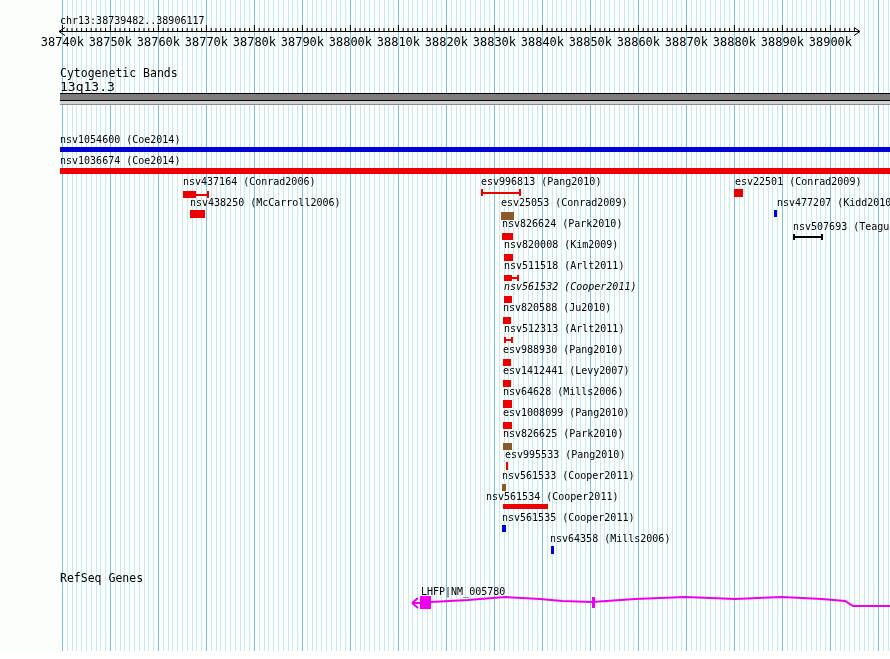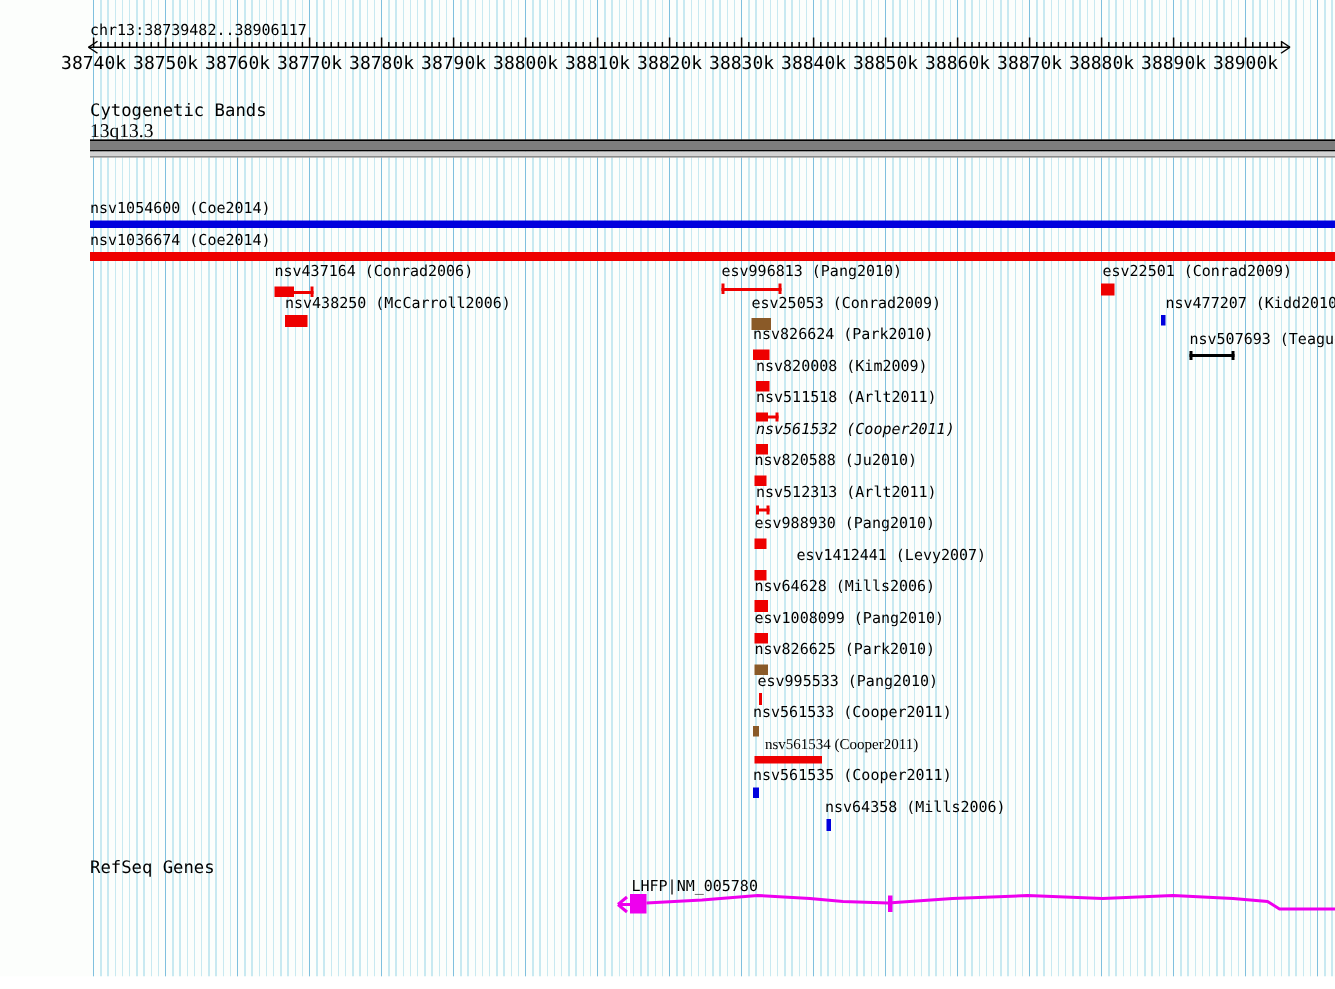--- a/index.html
+++ b/index.html
@@ -6,21 +6,21 @@
   html,body { background:#ffffff; }
   #canvas {
     position:relative; width:890px; height:651px;
     background:#fcfefc; overflow:hidden;
     font-family:"DejaVu Sans Mono","Liberation Mono",monospace;
   }
   #stripes { position:absolute; left:60px; top:0; width:830px; height:659px; }
   .txt { position:absolute; white-space:pre; color:#000; line-height:1; }
   .f-small { font-size:10px; }
   .f-med   { font-size:11.5px; font-weight:normal; }
-  .f-large { font-size:13px;font-family:Liberation Serif, serif; }
+  .f-large { font-size:13px; }
   .glyph, .gpart { position:absolute; }
   .vlabel { cursor:pointer; }
   #ruler-svg { position:absolute; left:0; top:0; }
   #gene-svg  { position:absolute; left:0; top:582px; }
   .tick-label { font-family:"DejaVu Sans Mono","Liberation Mono",monospace; font-size:12px; fill:#000; }
   #cytoband-bar { position:absolute; left:60px; top:93px; width:830px; cursor:pointer; }
 </style>
 </head>
 <body>
 
@@ -264,33 +264,33 @@
       <div class="txt f-small vlabel" style="left: 503px; top: 303px;">nsv820588 (Ju2010)</div>
       <div class="glyph" style="left: 503px; top: 317px; width: 8px; height: 7px; background: rgb(238, 0, 0); cursor: pointer;"></div>
       <div class="txt f-small vlabel" style="left: 504px; top: 324px;">nsv512313 (Arlt2011)</div>
       <div class="glyph" style="left: 504px; top: 337px; width: 9px; height: 6px; cursor: pointer;">
         <div class="gpart" style="left: 0px; top: 0px; width: 2px; height: 6px; background: rgb(238, 0, 0);"></div>
         <div class="gpart" style="left: 0px; top: 2px; width: 9px; height: 2px; background: rgb(238, 0, 0);"></div>
         <div class="gpart" style="right: 0px; top: 0px; width: 2px; height: 6px; background: rgb(238, 0, 0);"></div>
       </div>
       <div class="txt f-small vlabel" style="left: 503px; top: 345px;">esv988930 (Pang2010)</div>
       <div class="glyph" style="left: 503px; top: 359px; width: 8px; height: 7px; background: rgb(238, 0, 0); cursor: pointer;"></div>
-      <div class="txt f-small vlabel" style="left: 503px; top: 366px; margin-left: 28px;">esv1412441 (Levy2007)</div>
+      <div class="txt f-small vlabel" style="left: 503px; top: 366px;">esv1412441 (Levy2007)</div>
       <div class="glyph" style="left: 503px; top: 380px; width: 8px; height: 7px; background: rgb(238, 0, 0); cursor: pointer;"></div>
       <div class="txt f-small vlabel" style="left: 503px; top: 387px;">nsv64628 (Mills2006)</div>
       <div class="glyph" style="left: 503px; top: 400px; width: 9px; height: 8px; background: rgb(238, 0, 0); cursor: pointer;"></div>
       <div class="txt f-small vlabel" style="left: 503px; top: 408px;">esv1008099 (Pang2010)</div>
       <div class="glyph" style="left: 503px; top: 422px; width: 9px; height: 7px; background: rgb(238, 0, 0); cursor: pointer;"></div>
       <div class="txt f-small vlabel" style="left: 503px; top: 429px;">nsv826625 (Park2010)</div>
       <div class="glyph" style="left: 503px; top: 443px; width: 9px; height: 7px; background: rgb(138, 90, 40); cursor: pointer;"></div>
       <div class="txt f-small vlabel" style="left: 505px; top: 450px;">esv995533 (Pang2010)</div>
       <div class="glyph" style="left: 506px; top: 462px; width: 2px; height: 8px; background: rgb(238, 0, 0); cursor: pointer;"></div>
       <div class="txt f-small vlabel" style="left: 502px; top: 471px;">nsv561533 (Cooper2011)</div>
       <div class="glyph" style="left: 502px; top: 484px; width: 4px; height: 7px; background: rgb(138, 90, 40); cursor: pointer;"></div>
-      <div class="txt f-small vlabel" style="left: 510px; top: 492px; font-family: Liberation Serif, serif;">nsv561534 (Cooper2011)</div>
+      <div class="txt f-small vlabel" style="left: 486px; top: 492px;">nsv561534 (Cooper2011)</div>
       <div class="glyph" style="left: 503px; top: 504px; width: 45px; height: 5px; background: rgb(238, 0, 0); cursor: pointer;"></div>
       <div class="txt f-small vlabel" style="left: 502px; top: 513px;">nsv561535 (Cooper2011)</div>
       <div class="glyph" style="left: 502px; top: 525px; width: 4px; height: 7px; background: rgb(0, 0, 221); cursor: pointer;"></div>
       <div class="txt f-small vlabel" style="left: 550px; top: 534px;">nsv64358 (Mills2006)</div>
       <div class="glyph" style="left: 551px; top: 546px; width: 3px; height: 8px; background: rgb(0, 0, 221); cursor: pointer;"></div>
       <div class="txt f-small vlabel" style="left: 735px; top: 177px;">esv22501 (Conrad2009)</div>
       <div class="glyph" style="left: 734px; top: 189px; width: 9px; height: 8px; background: rgb(238, 0, 0); cursor: pointer;"></div>
       <div class="txt f-small vlabel" style="left: 777px; top: 198px;">nsv477207 (Kidd2010)</div>
       <div class="glyph" style="left: 774px; top: 210px; width: 3px; height: 7px; background: rgb(0, 0, 221); cursor: pointer;"></div>
       <div class="txt f-small vlabel" style="left: 793px; top: 222px;">nsv507693 (Teague2010)</div>

